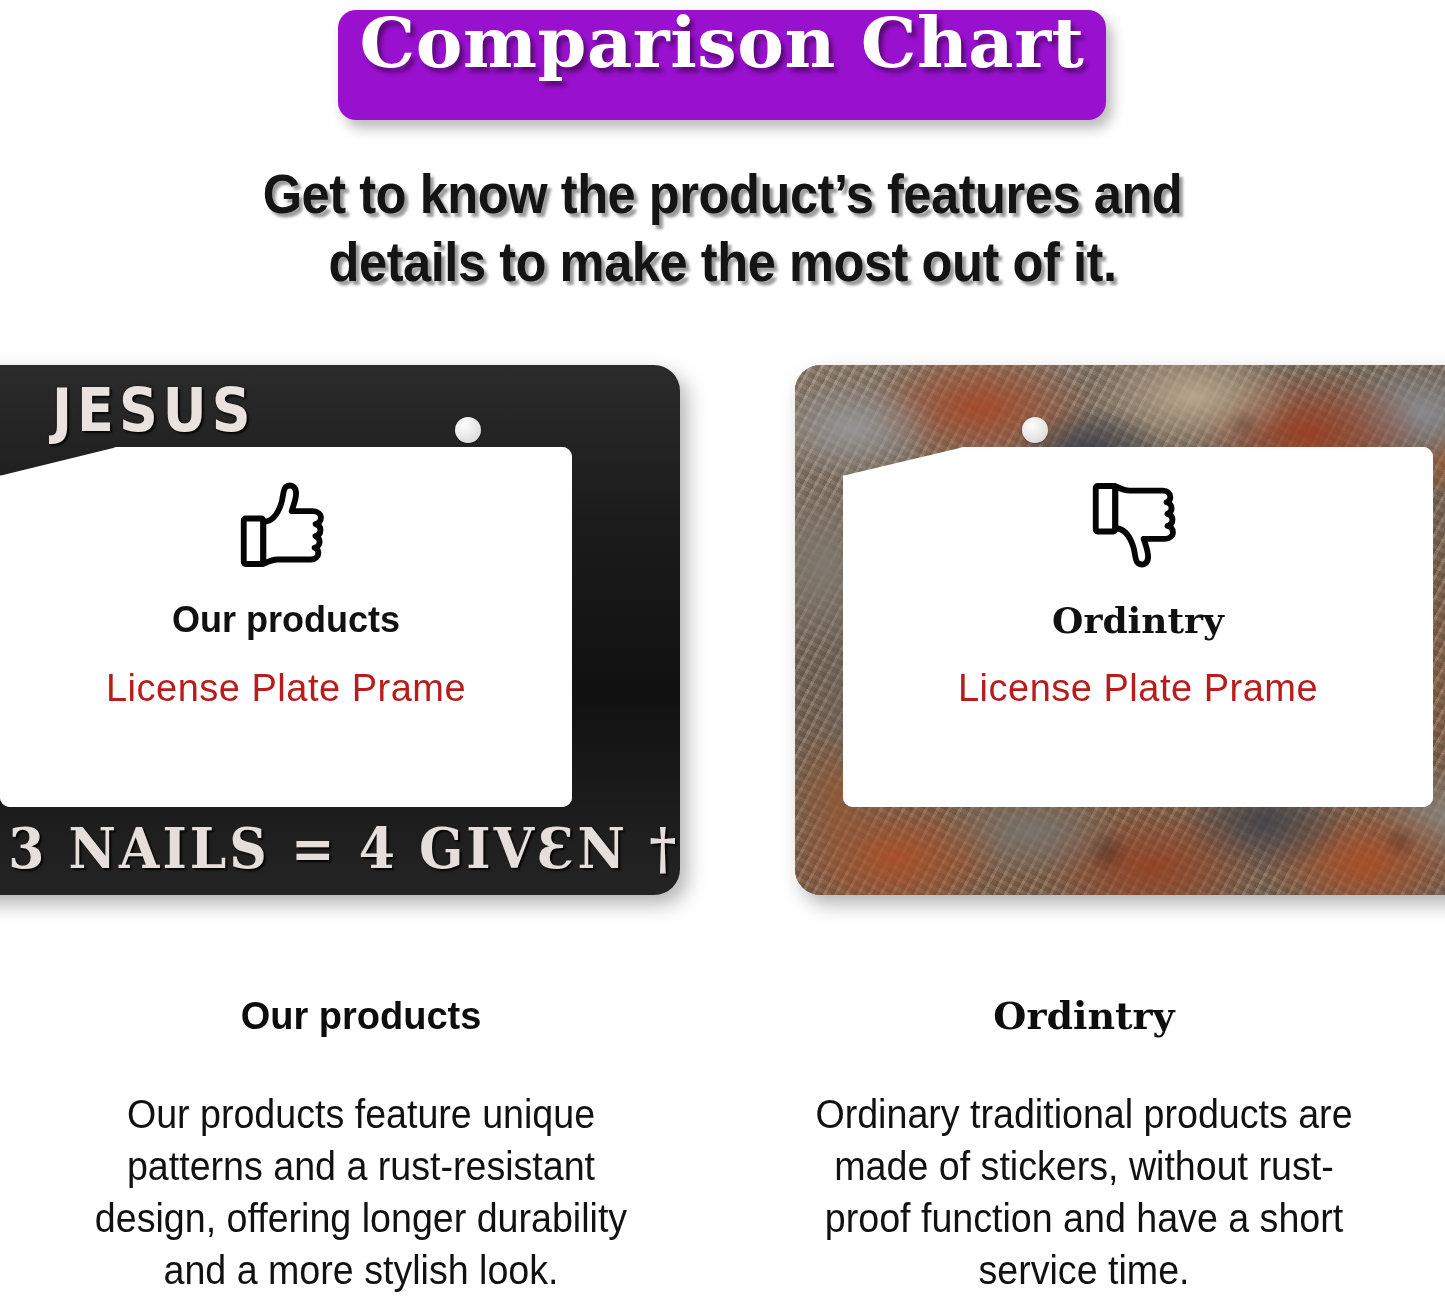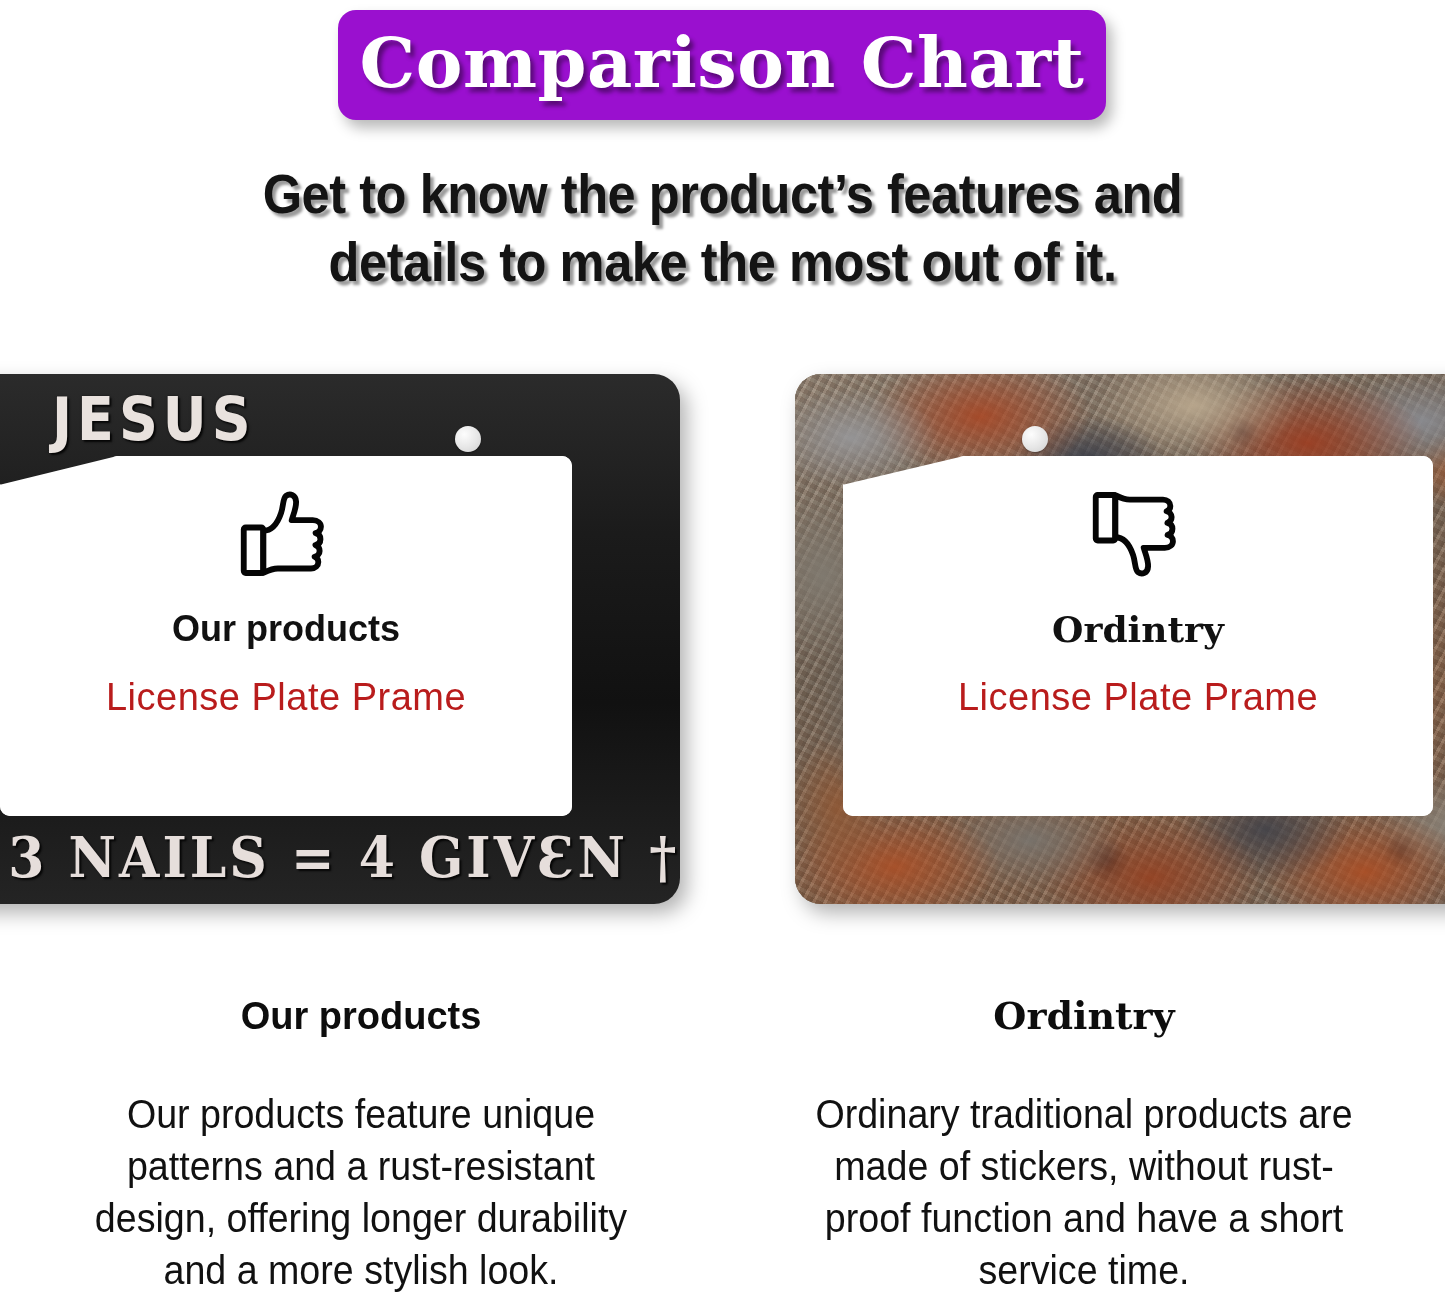--- a/index.html
+++ b/index.html
@@ -13,21 +13,21 @@
 
   
   #header-area { position:absolute; left:0; top:0; width:1445px; height:330px; }
 
   #title-banner {
     position:absolute; left:338px; top:10px;
     width:768px; height:110px;
     background:#9a10cf;
     border-radius:18px;
     box-shadow: 6px 8px 14px rgba(0,0,0,0.28);
-    display:flex; align-items:center; justify-content:center;
+    display:flex; justify-content:center;
   }
   #title-banner-text {
     font-family:"DejaVu Serif", serif;
     font-weight:700;
     font-size:70px;
     line-height:70px;
     color:#ffffff;
     letter-spacing:0.5px;
     text-shadow: 4px 5px 4px rgba(0,0,0,0.42);
     white-space:nowrap;
@@ -43,21 +43,21 @@
     line-height:68px;
     color:#141414;
     letter-spacing:-0.5px;
     text-shadow: 4px 4px 3px rgba(0,0,0,0.40);
     transform: scaleX(0.92);
     transform-origin: center top;
   }
   #subtitle .sub-line { display:block; }
 
   
-  #frames-row { position:absolute; left:0; top:336px; width:1445px; height:600px; }
+  #frames-row { position:absolute; left:0; top:327px; width:1445px; height:600px; }
 
   .plate-frame {
     position:absolute;
     top:38px;
     height:530px;
     border-radius:26px;
     filter: drop-shadow(7px 9px 10px rgba(0,0,0,0.30));
     overflow:hidden;
   }
 

